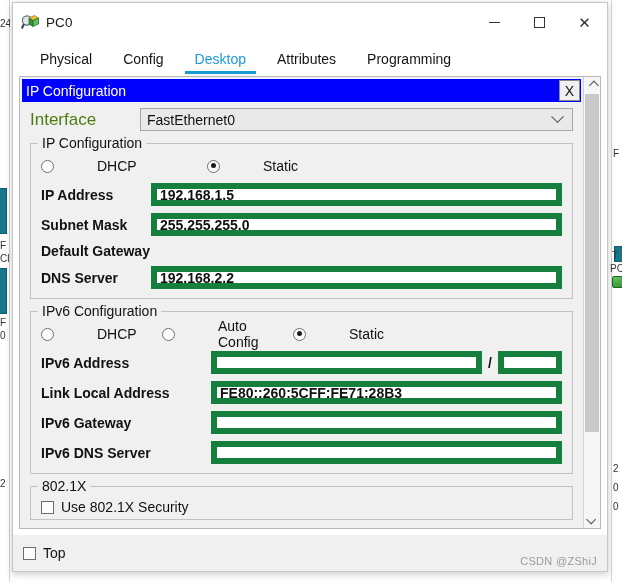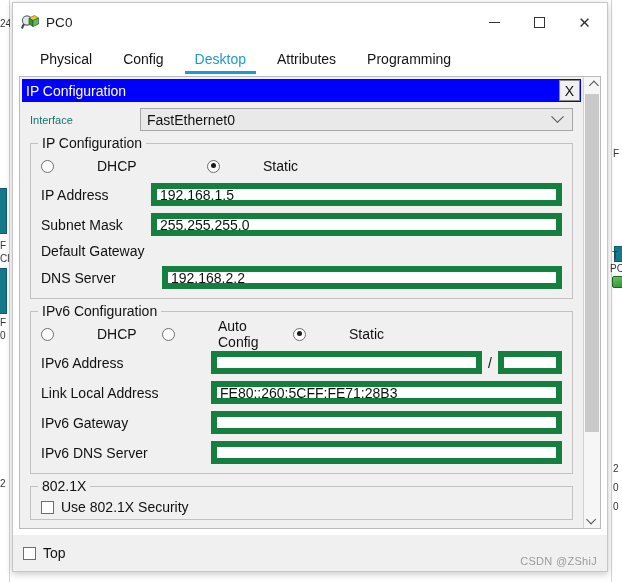--- a/index.html
+++ b/index.html
@@ -149,21 +149,21 @@
     cursor: default;
   }
 
   
   #interface-row {
     display: flex; align-items: center;
     margin: 6px 10px 0 10px;
   }
   #interface-label {
     width: 110px;
-    font-size: 11px; color: #0f766e;
+    font-size: 17px; color: #4d7c0f;
   }
   #interface-select {
     flex: 1 1 auto;
     height: 23px;
     background: #e9e9e9;
     border: 1px solid #a6a6a6;
     display: flex; align-items: center;
     padding: 0 4px 0 6px;
     font-size: 14px; color: #111;
     cursor: default;
@@ -218,20 +218,21 @@
     content: "";
     position: absolute;
     left: 2.6px; top: 2.6px;
     width: 5px; height: 5px;
     border-radius: 50%;
     background: #1b1b1b;
   }
   .field-row {
     display: flex; align-items: center;
     margin-bottom: 7px;
+    font-weight: bold;
   }
   .field-label {
     width: 110px;
     font-size: 14px; color: #111;
     flex: 0 0 auto;
   }
   .field-label.wide { width: 170px; }
   .textbox {
     flex: 1 1 auto;
     height: 23px;
@@ -402,21 +403,21 @@
             <div class="field-label">IP Address</div>
             <div class="textbox">192.168.1.5</div>
           </div>
           <div class="field-row">
             <div class="field-label">Subnet Mask</div>
             <div class="textbox">255.255.255.0</div>
           </div>
           <div class="field-row">
             <div class="field-label">Default Gateway</div>
           </div>
-          <div class="field-row" style="margin-bottom:0;gap:11px;">
+          <div class="field-row" style="margin-bottom:0;">
             <div class="field-label">DNS Server</div>
             <div class="textbox">192.168.2.2</div>
           </div>
         </div>
 
         <div class="groupbox">
           <div class="group-title">IPv6 Configuration</div>
 
           <div class="radio-row">
             <div class="radio-item" style="width:115px;">

